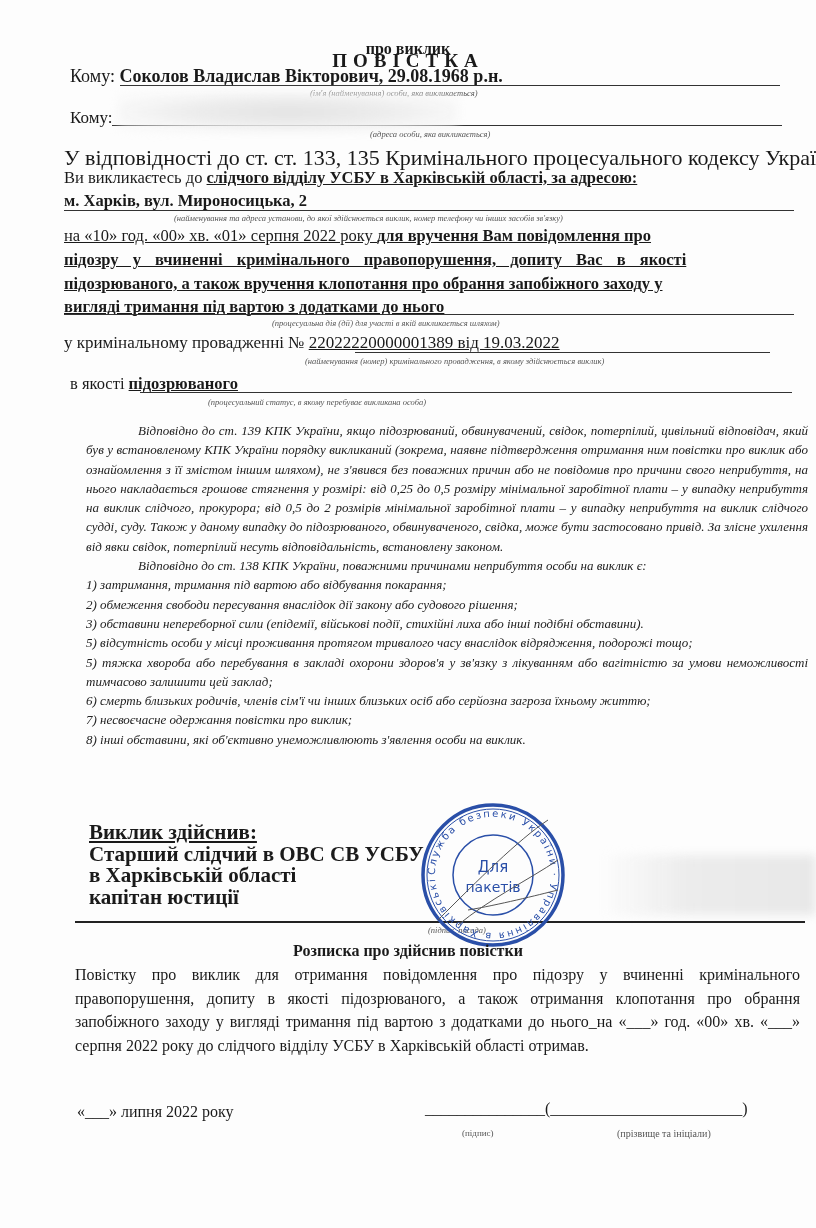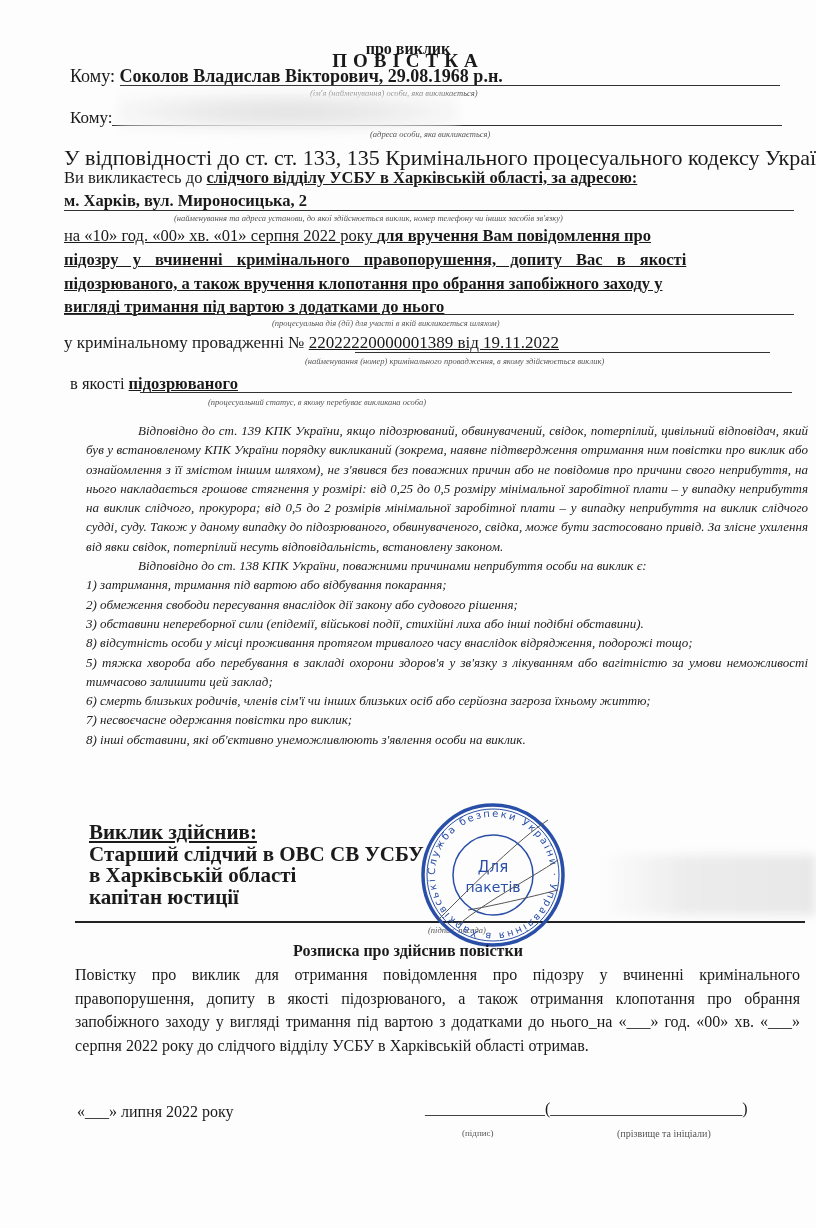--- a/index.html
+++ b/index.html
@@ -56,38 +56,38 @@
   <div class="abs line" style="left:64px; top:226px; font-size:16.5px;">
     <span class="u">на «10» год. «00» хв. «01» серпня 2022 року </span><span class="b u">для вручення Вам повідомлення про</span>
   </div>
   <div class="abs line b u" style="left:64px; top:274px; font-size:16.5px;">підозрюваного, а також вручення клопотання про обрання запобіжного заходу у</div>
   <div class="abs line b u" style="left:64px; top:250px; font-size:16.5px; word-spacing:10px;">підозру у вчиненні кримінального правопорушення, допиту Вас в якості</div>
   <div class="abs line b u" style="left:64px; top:297px; font-size:16.5px;">вигляді тримання під вартою з додатками до нього</div>
   <div class="rule" style="left:64px; top:314px; width:730px;"></div>
   <div class="caption" style="left:272px; top:318px;">(процесуальна дія (дії) для участі в якій викликається шляхом)</div>
 
   <div class="abs line" style="left:64px; top:333px; font-size:17px;">
-    <span>у кримінальному провадженні № </span><span class="u">22022220000001389 від 19.11.2022</span>
+    <span>у кримінальному провадженні № </span><span class="u">22022220000001389 від 19.03.2022</span>
   </div>
   <div class="rule" style="left:355px; top:352px; width:415px;"></div>
   <div class="caption" style="left:305px; top:356px;">(найменування (номер) кримінального провадження, в якому здійснюється виклик)</div>
 
   <div class="abs line" style="left:70px; top:374px; font-size:16.5px;">
     <span>в якості </span><span class="b u">підозрюваного</span>
   </div>
   <div class="rule" style="left:140px; top:392px; width:652px;"></div>
   <div class="caption" style="left:208px; top:397px;">(процесуальний статус, в якому перебуває викликана особа)</div>
 
   <div class="ital" style="top:421px;">
     <p class="indent">Відповідно до ст. 139 КПК України, якщо підозрюваний, обвинувачений, свідок, потерпілий, цивільний відповідач, який був у встановленому КПК України порядку викликаний (зокрема, наявне підтвердження отримання ним повістки про виклик або ознайомлення з її змістом іншим шляхом), не з'явився без поважних причин або не повідомив про причини свого неприбуття, на нього накладається грошове стягнення у розмірі: від 0,25 до 0,5 розміру мінімальної заробітної плати – у випадку неприбуття на виклик слідчого, прокурора; від 0,5 до 2 розмірів мінімальної заробітної плати – у випадку неприбуття на виклик слідчого судді, суду. Також у даному випадку до підозрюваного, обвинуваченого, свідка, може бути застосовано привід. За злісне ухилення від явки свідок, потерпілий несуть відповідальність, встановлену законом.</p>
     <p class="indent">Відповідно до ст. 138 КПК України, поважними причинами неприбуття особи на виклик є:</p>
     <p>1) затримання, тримання під вартою або відбування покарання;</p>
     <p>2) обмеження свободи пересування внаслідок дії закону або судового рішення;</p>
     <p>3) обставини непереборної сили (епідемії, військові події, стихійні лиха або інші подібні обставини).</p>
-    <p>8) відсутність особи у місці проживання протягом тривалого часу внаслідок відрядження, подорожі тощо;</p>
+    <p>5) відсутність особи у місці проживання протягом тривалого часу внаслідок відрядження, подорожі тощо;</p>
     <p>5) тяжка хвороба або перебування в закладі охорони здоров'я у зв'язку з лікуванням або вагітністю за умови неможливості тимчасово залишити цей заклад;</p>
     <p>6) смерть близьких родичів, членів сім'ї чи інших близьких осіб або серйозна загроза їхньому життю;</p>
     <p>7) несвоєчасне одержання повістки про виклик;</p>
     <p>8) інші обставини, які об'єктивно унеможливлюють з'явлення особи на виклик.</p>
   </div>
 
   <div class="sign">
     <div class="u">Виклик здійснив:</div>
     <div>Старший слідчий в ОВС СВ УСБУ</div>
     <div>в Харківській області</div>

